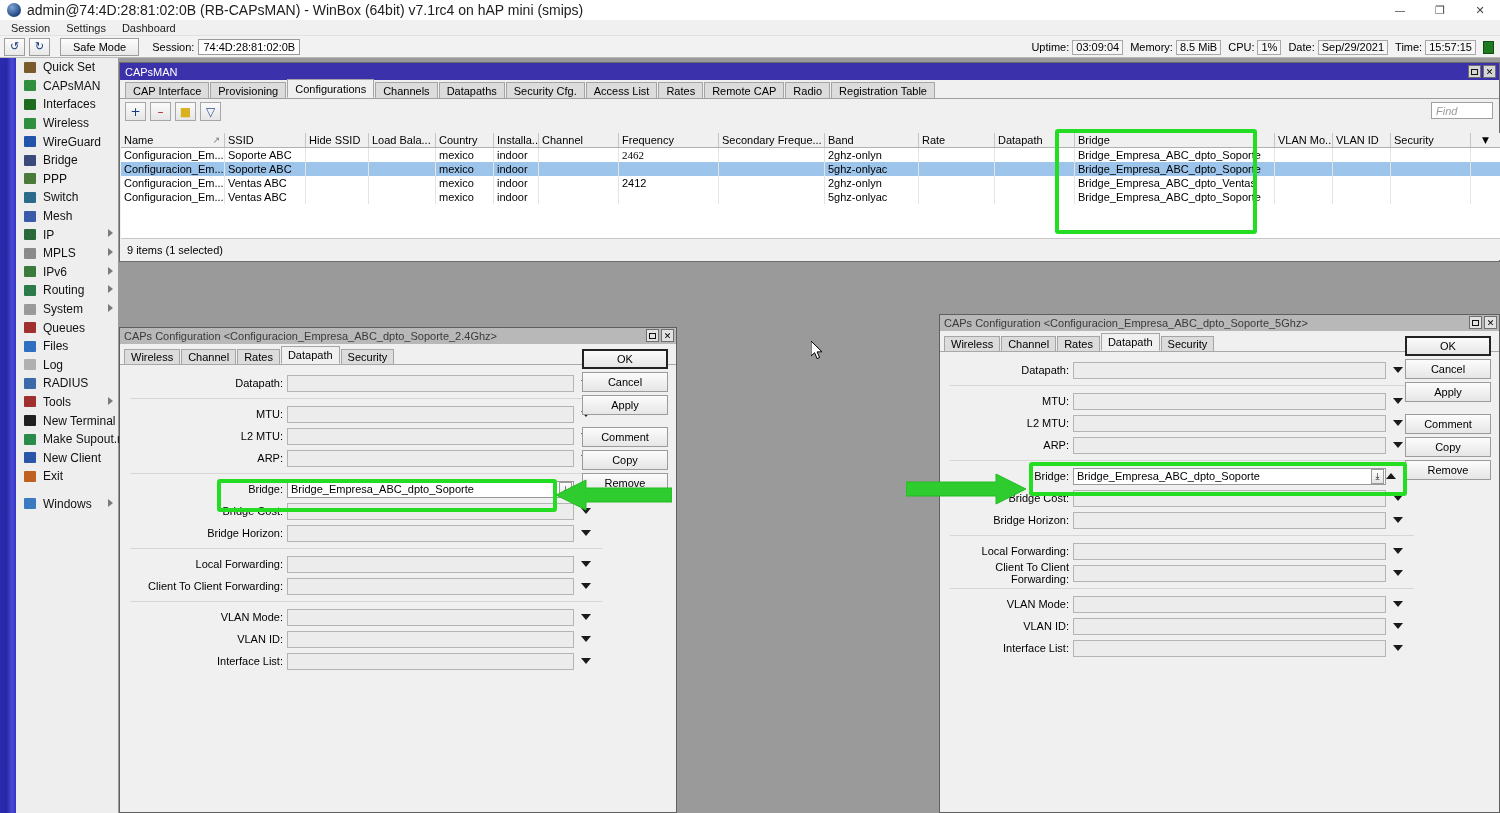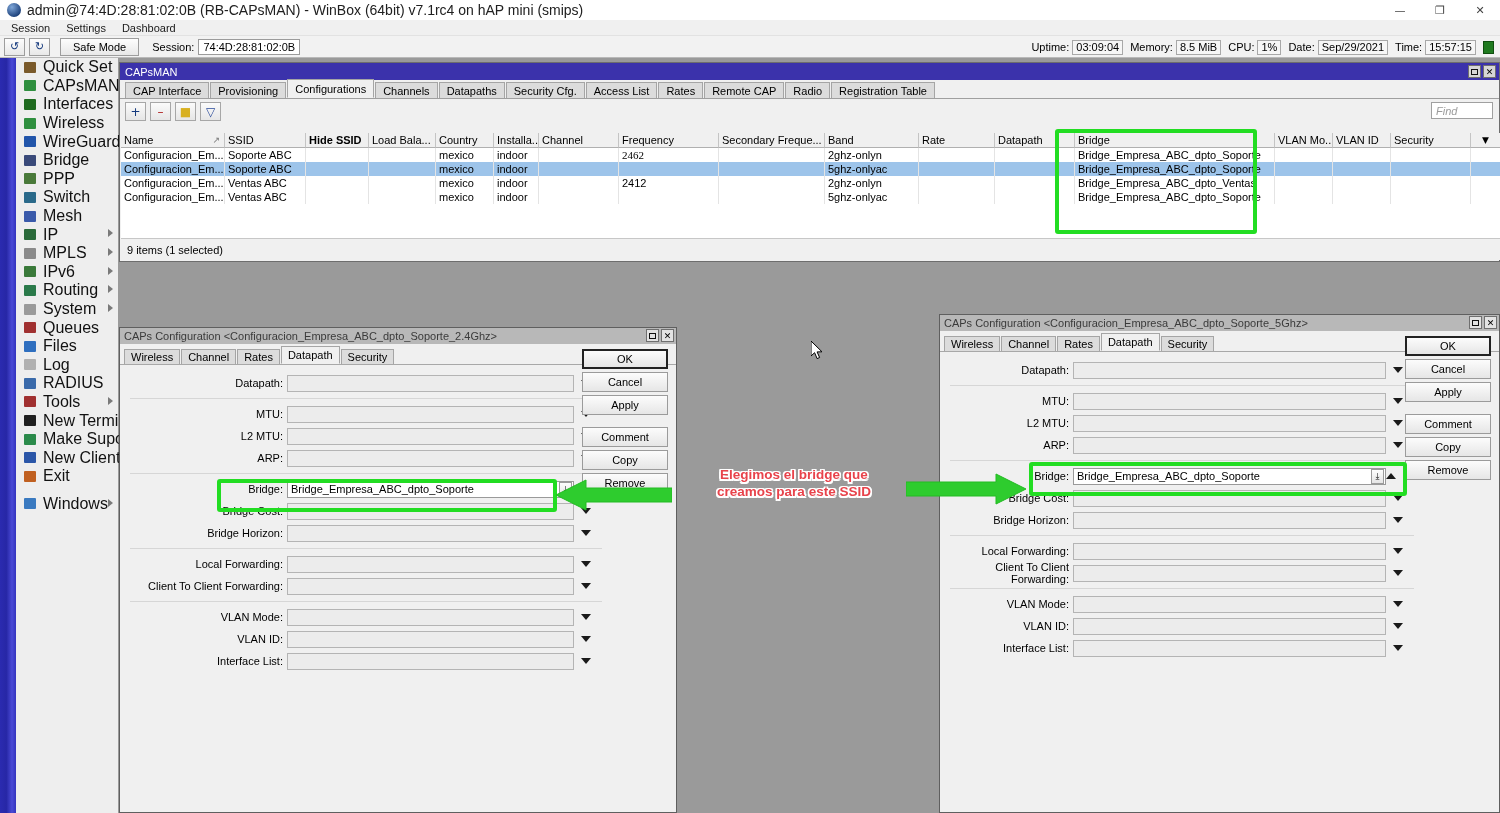--- a/index.html
+++ b/index.html
@@ -111,21 +111,21 @@
   }
   .side-item {
     height: 18.6px; display: flex; align-items: center;
     padding-left: 6px; position: relative;
   }
   .side-item .ic {
     width: 15px; height: 14px; margin-right: 6px; flex: none;
     display: flex; align-items: center; justify-content: center;
     font-size: 10px; line-height: 1;
   }
-  .side-item .lbl { font-size: 16px; color: #111; white-space: nowrap; }
+  .side-item .lbl { font-size: 12px; color: #111; white-space: nowrap; }
   .side-item .arrow {
     position: absolute; right: 5px; top: 4px;
     width: 0; height: 0;
     border-left: 5px solid #7a7a7a;
     border-top: 4px solid transparent;
     border-bottom: 4px solid transparent;
   }
   .side-gap { height: 9px; }
 
   
@@ -584,21 +584,21 @@
 
     <div id="cap-table">
       <div id="cap-thead">
           <div class="th" style="width: 104px;">
             <span>Name</span>
             <span class="sortmark">↗</span>
           </div>
           <div class="th" style="width: 81px; text-align: center;">
             <span>SSID</span>
           </div>
-          <div class="th" style="width: 63px; font-weight: bold;">
+          <div class="th" style="width: 63px;">
             <span>Hide SSID</span>
           </div>
           <div class="th" style="width: 67px;">
             <span>Load Bala...</span>
           </div>
           <div class="th" style="width: 58px;">
             <span>Country</span>
           </div>
           <div class="th" style="width: 45px;">
             <span>Installa...</span>
@@ -947,21 +947,20 @@
         <div class="dlg-btn">Cancel</div>
         <div class="dlg-btn">Apply</div>
         <div class="btn-divider"></div>
         <div class="dlg-btn">Comment</div>
         <div class="dlg-btn">Copy</div>
         <div class="dlg-btn">Remove</div>
       </div>
     <div class="hl-box" style="left:89px; top:147px; width:378px; height:34px;"></div>
   </div>
 
-  <div id="annotation">Elegimos el bridge que creamos para este SSID</div>
 
   <svg class="g-arrow" style="left:556px; top:478px;" width="116" height="34" viewBox="0 0 116 34">
     <polygon points="0,17 30,2 30,10 116,10 116,24 30,24 30,32" fill="#2ecc2e" stroke="#22bb22" stroke-width="1"></polygon>
   </svg>
 
   <svg class="g-arrow" style="left:906px; top:472px;" width="120" height="34" viewBox="0 0 120 34">
     <polygon points="120,17 90,2 90,10 0,10 0,24 90,24 90,32" fill="#2ecc2e" stroke="#22bb22" stroke-width="1"></polygon>
   </svg>
 
   <svg id="cursor" width="14" height="20" viewBox="0 0 14 20">

